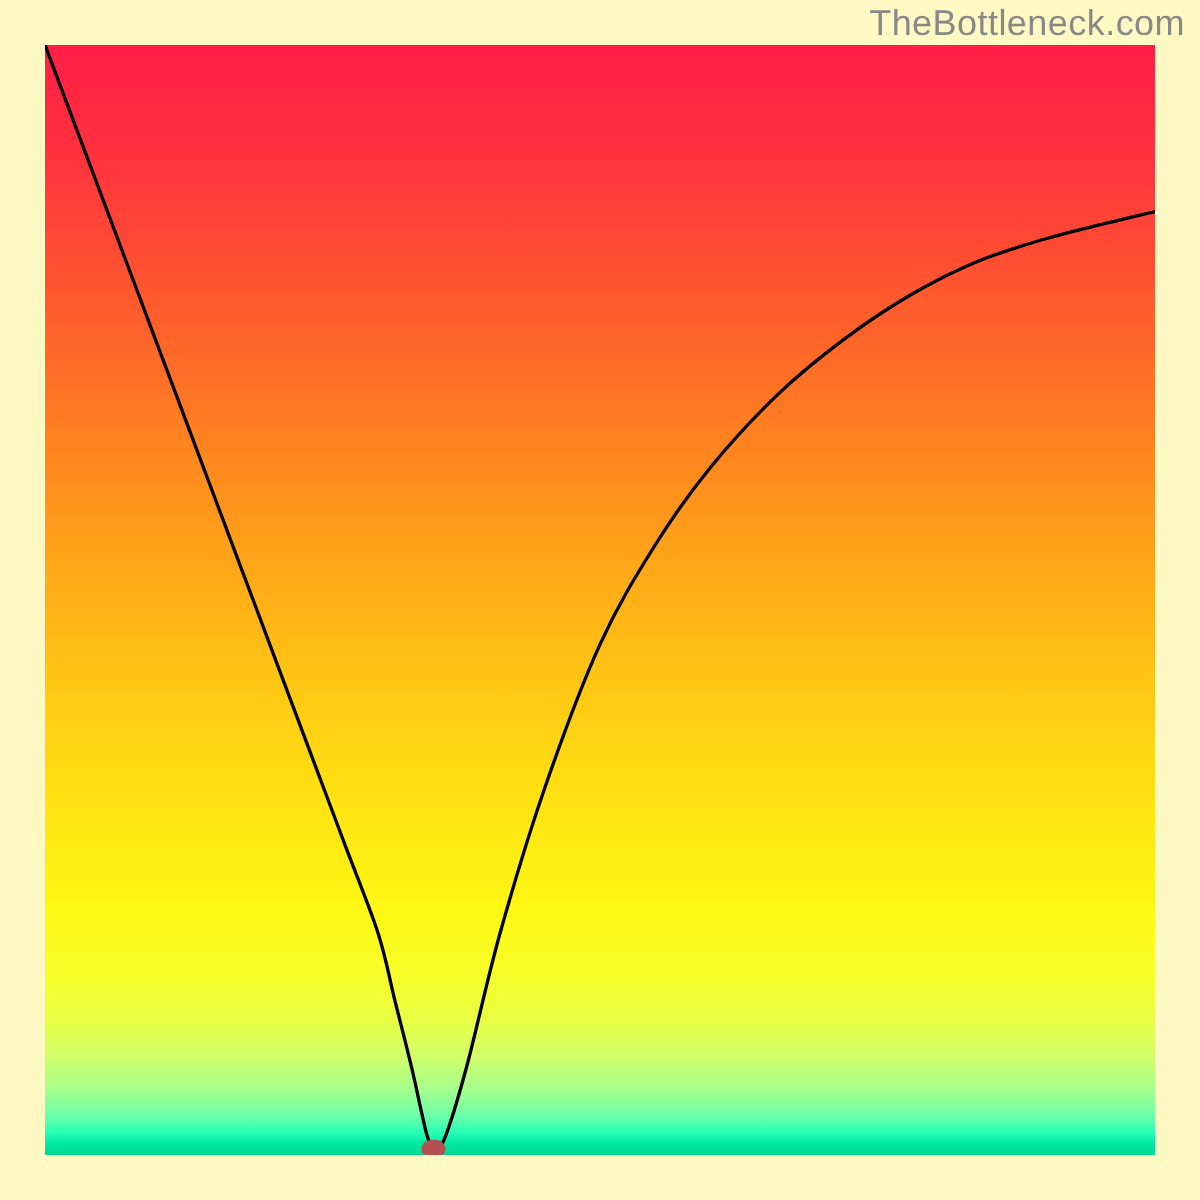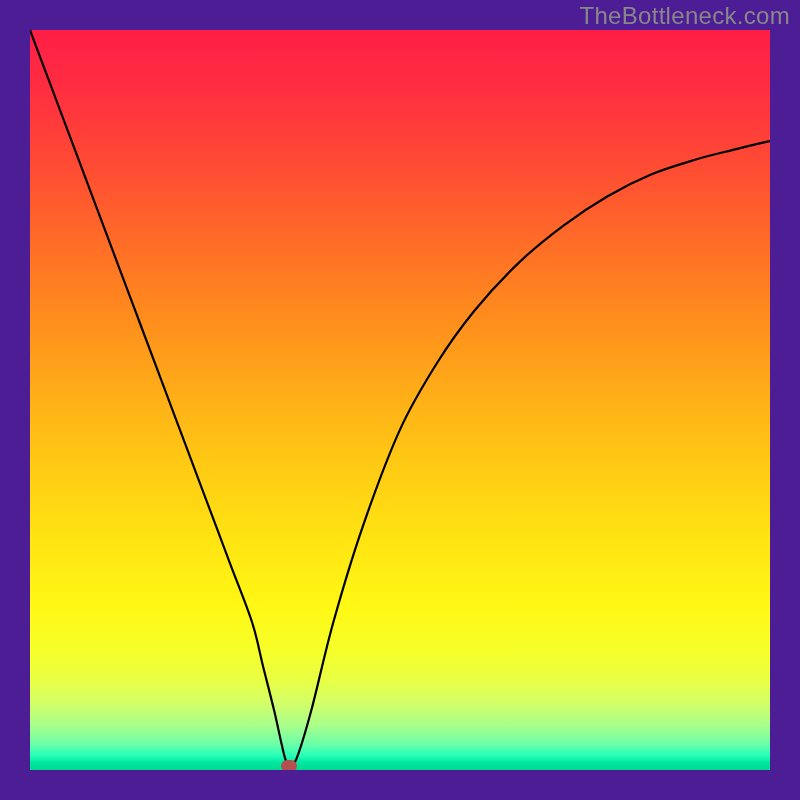--- a/index.html
+++ b/index.html
@@ -7,21 +7,21 @@
     padding: 0;
     width: 800px;
     height: 800px;
     background: #000;
     overflow: hidden;
   }
   .frame {
     position: relative;
     width: 800px;
     height: 800px;
-    background: #4c1d95;
+    background: #fef9c3;
   }
   .watermark {
     position: absolute;
     top: 2px;
     right: 10px;
     color: #888;
     font-family: Arial, Helvetica, sans-serif;
     font-size: 24px;
     letter-spacing: 0.3px;
     z-index: 10;

